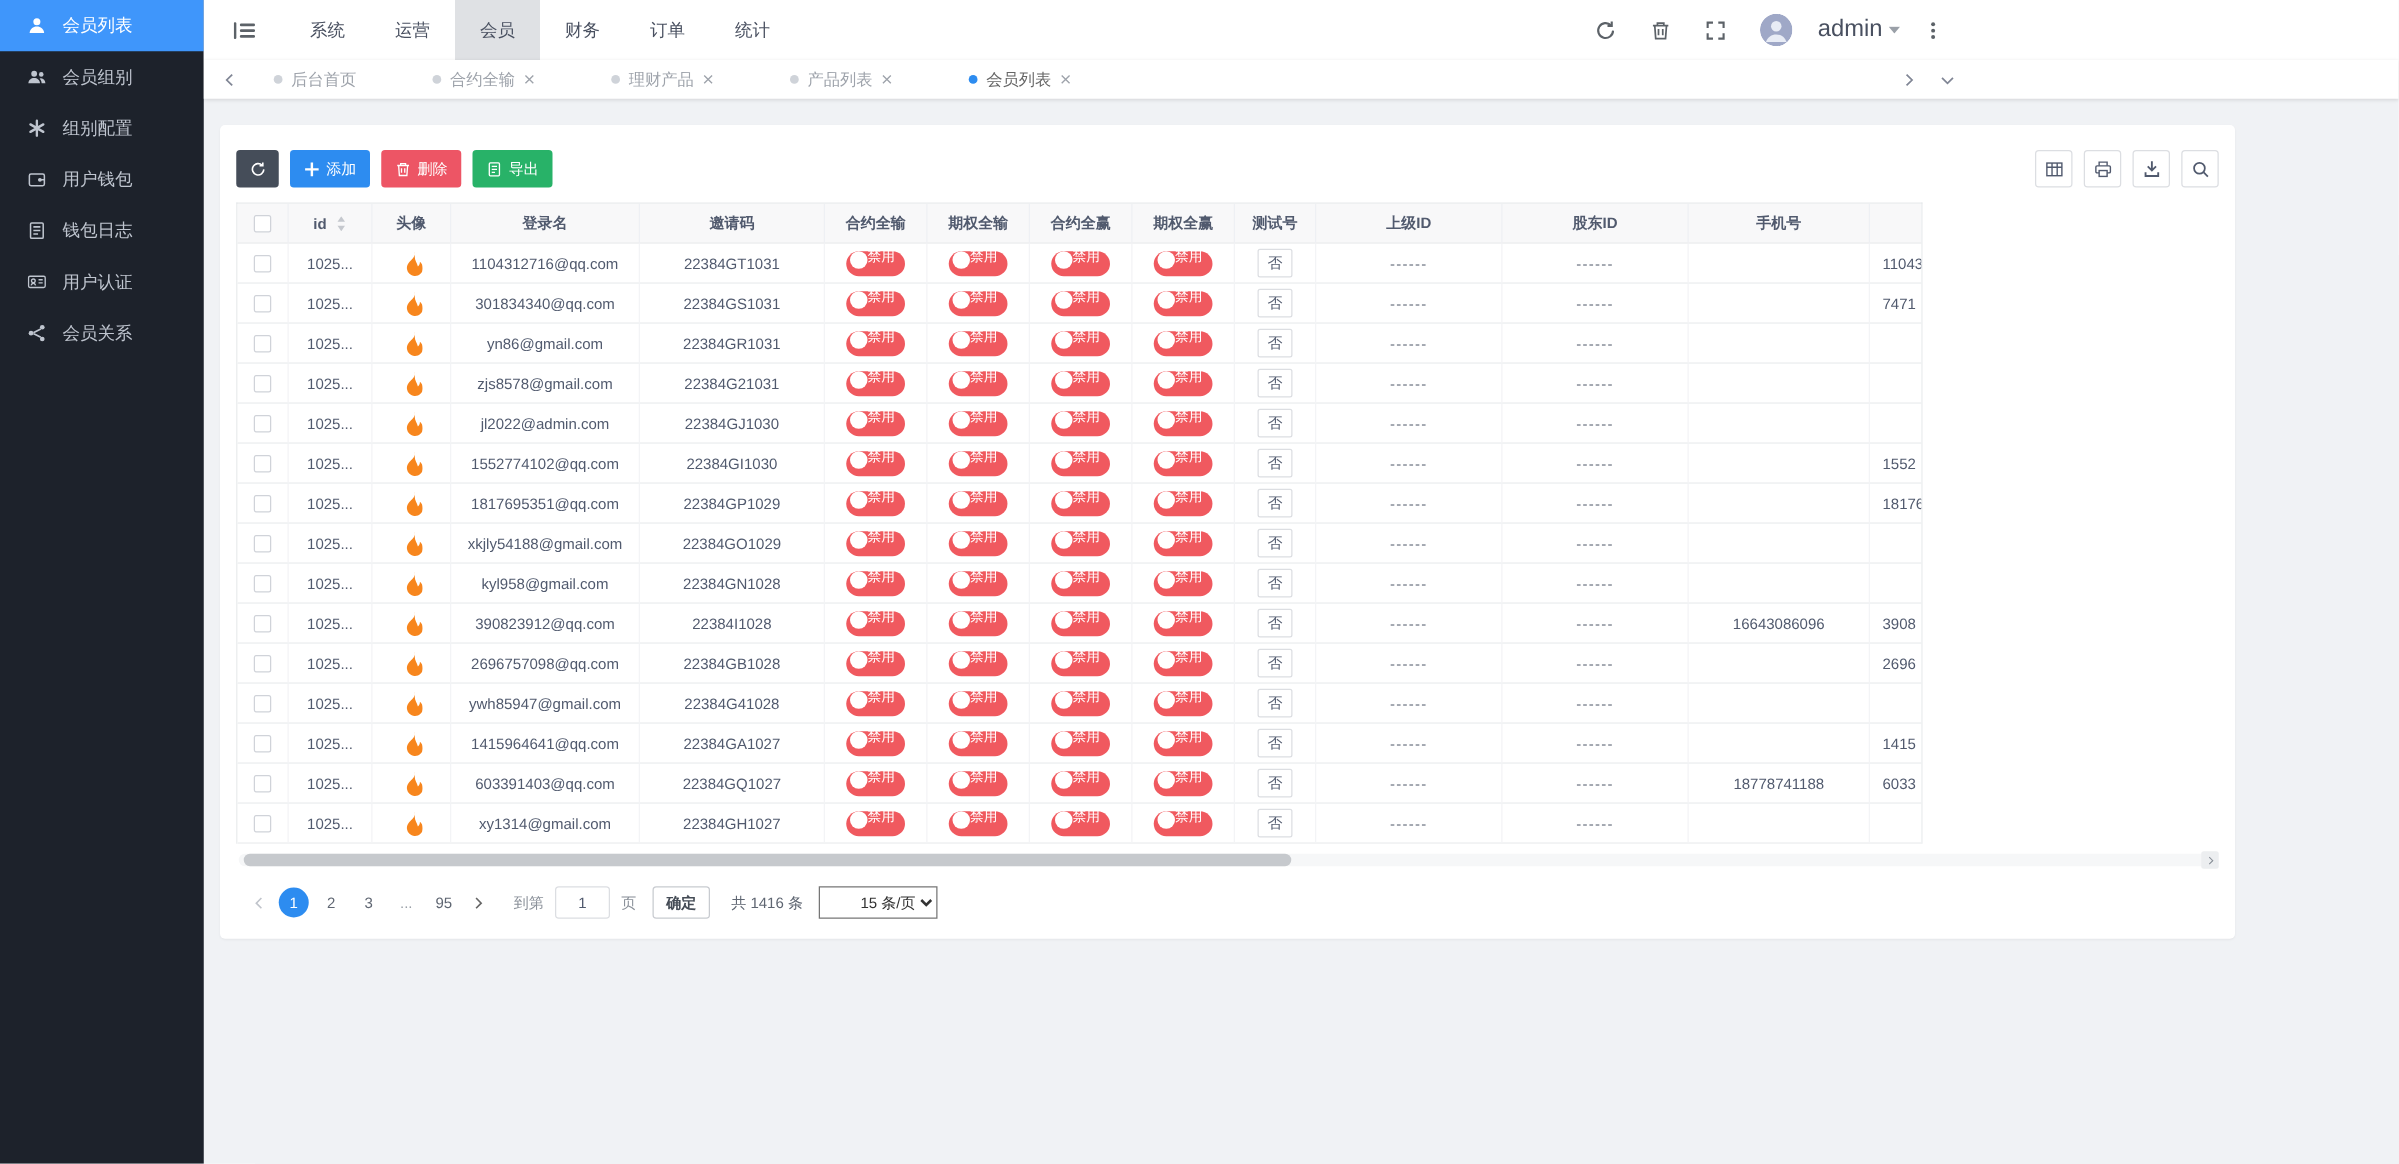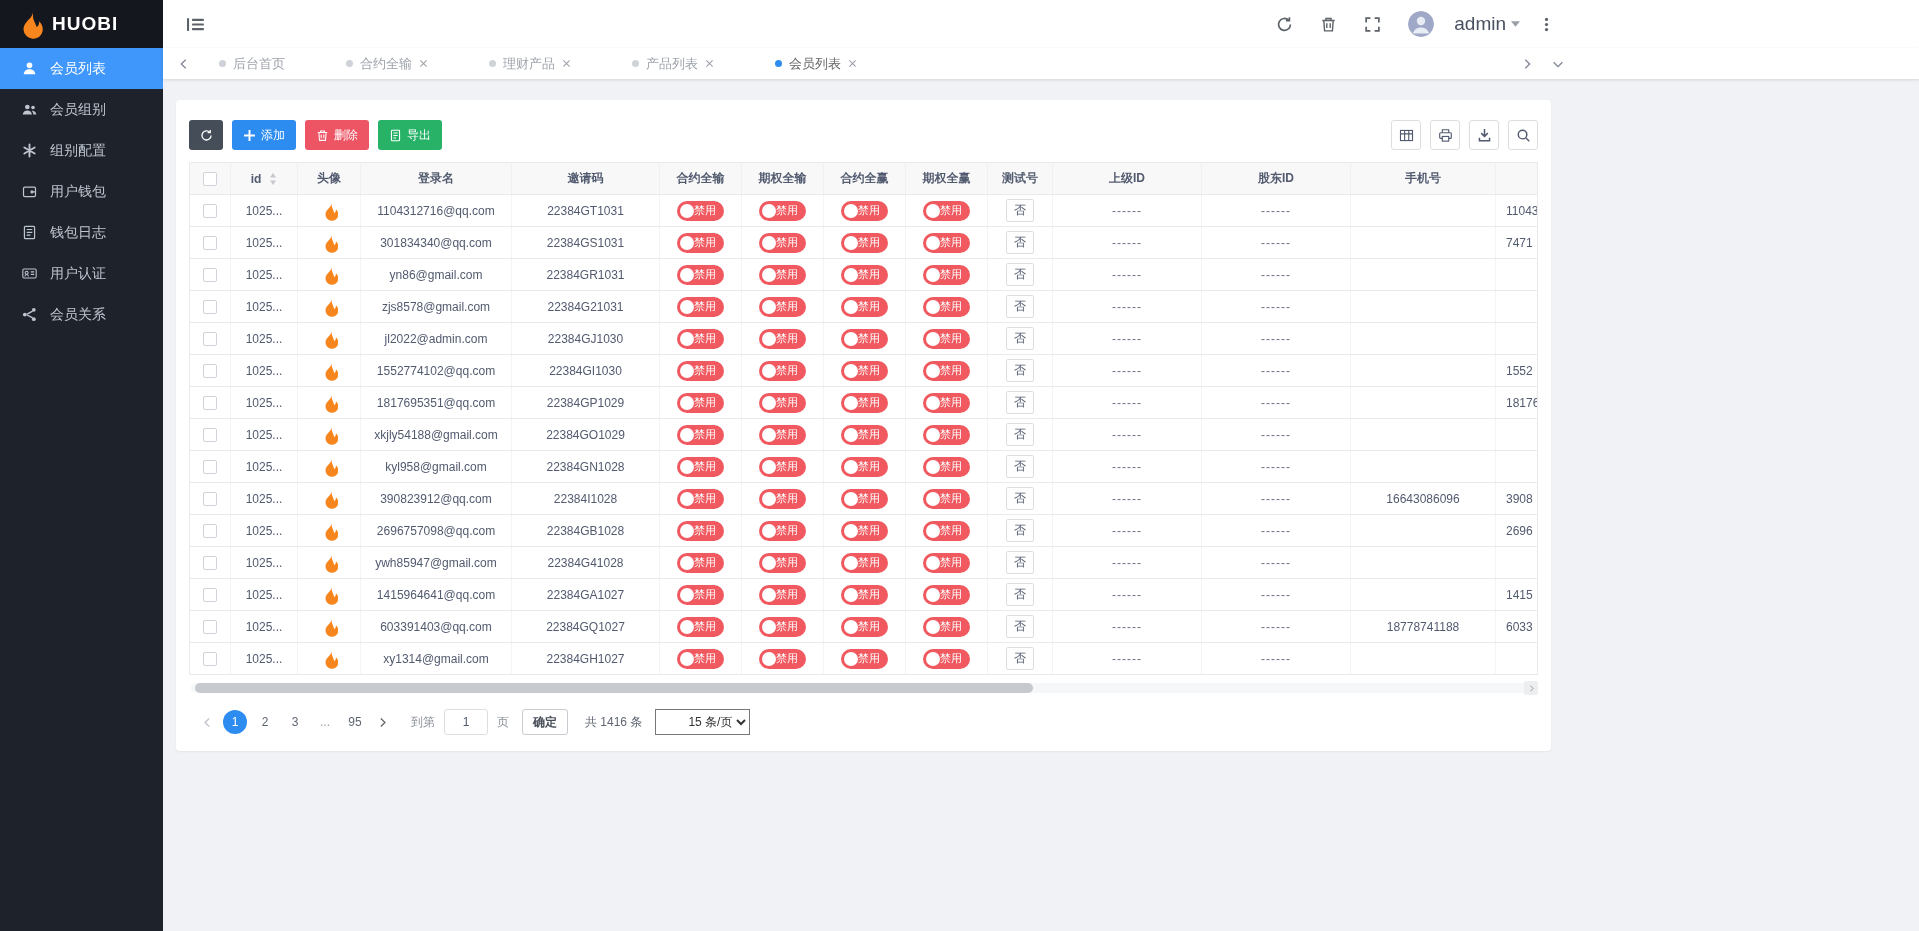--- a/index.html
+++ b/index.html
@@ -48,21 +48,21 @@
   .tab { display:flex; align-items:center; gap:7px; padding:0 16px; height:31px; font-size:13px; color:#9ea3ab; cursor:pointer; }
   .tab-dot { width:7px; height:7px; border-radius:50%; background:#cfd3d9; }
   .tab.active { color:#666; }
   .tab.active .tab-dot { background:var(--accent); }
   .tab-close { display:flex; color:#9ea3ab; cursor:pointer; }
   .tab-close svg { width:9px; height:9px; }
   .tab-ctrls { margin-left:auto; display:flex; align-items:center; gap:17px; }
 
   
   .content { flex:1; padding:21px 0 0 13px; }
-  .card { width:1375px; background:#fff; border-radius:4px; box-shadow:0 1px 2px rgba(0,0,0,.05); padding:20px 13px 16px; }
+  .card { width:1612px; background:#fff; border-radius:4px; box-shadow:0 1px 2px rgba(0,0,0,.05); padding:20px 13px 16px; }
 
   
   .toolbar { display:flex; align-items:center; margin-bottom:12px; }
   .btn { height:30px; border:none; border-radius:3px; font-size:12px; color:#fff; display:inline-flex; align-items:center;
          gap:5px; padding:0 11px; margin-right:9px; cursor:pointer; font-family:inherit; }
   .btn svg { width:13px; height:13px; display:block; }
   .btn-dark { background:var(--btn-dark); width:34px; justify-content:center; padding:0; }
   .btn-add { background:var(--btn-add); }
   .btn-del { background:var(--btn-delete); }
   .btn-exp { background:var(--btn-export); }
@@ -77,21 +77,21 @@
   .th { font-size:12px; font-weight:bold; color:#515a6e; display:flex; justify-content:center; align-items:center; gap:8px;
         border-right:1px solid #eef0f4; }
   .tr { display:grid; height:32px; align-items:stretch; border-bottom:1px solid #e8eaec; width:1396px; background:#fff; }
   .td { font-size:12px; color:#515a6e; display:flex; align-items:center; justify-content:center;
         border-right:1px solid #f3f4f6; overflow:hidden; white-space:nowrap; }
   .td.partial { justify-content:flex-start; padding-left:10px; }
   .cb { width:14px; height:14px; border:1px solid #d0d3d9; border-radius:2px; background:#fff; cursor:pointer; display:block; }
   .sort-ic { display:flex; cursor:pointer; }
   .sort-ic svg { width:8px; height:12px; display:block; }
   .flame-sm svg { width:17px; height:20px; display:block; }
-  .pill { display:inline-flex; align-items:center; background:var(--badge); border-radius:10px; height:20px;
+  .pill { display:inline-flex; background:var(--badge); border-radius:10px; height:20px;
           padding:0 8px 0 3px; gap:0; cursor:pointer; }
   .pill i { width:14px; height:14px; border-radius:50%; background:#fff; display:block; }
   .pill em { font-style:normal; color:#fff; font-size:11px; line-height:1; }
   .mini-btn { border:1px solid #dcdee2; background:#fff; border-radius:2px; font-size:12px; color:#515a6e;
               padding:2px 7px; cursor:pointer; font-family:inherit; }
   .dash { color:#6b7280; letter-spacing:1px; }
 
   
   .hscroll { position:relative; height:10px; margin:8px 2px 16px; background:#f6f7f8; border-radius:5px; }
   .hthumb { position:absolute; left:4px; top:0; height:10px; width:838px; background:#c6c9cd; border-radius:5px; cursor:grab; }
@@ -115,28 +115,20 @@
                  font-size:12px; font-weight:bold; color:#454c56; cursor:pointer; font-family:inherit; }
   .total { margin-left:17px; color:#5f6672; }
   .size-select { margin-left:13px; height:26px; font-size:12px; color:#333; background:#fff; font-family:inherit;padding-left:28px; }
 </style>
 </head>
 <body>
 
 <div class="app">
 
   <aside class="sidebar">
-    <div class="logo">
-      <span class="logo-flame">
-          <svg viewBox="0 0 20 24">
-            <path fill="var(--flame)" d="M12.8.4c.6 5.2-2.8 7.2-5 9.7-1.9 2.2-2.9 4.3-2.5 7 .5 3.6 3.5 6.4 7.2 6.6 4.3.3 7.9-3 8.1-7.2.2-3.1-1.5-5.3-2.9-6.5.1 1.9-.5 3.5-1.9 4.6C15 11.2 12.7 9 12.8 5.3c0-1.8-.1-3.4 0-4.9z"></path>
-          </svg>
-        </span>
-      <span class="logo-text">HUOBI</span>
-    </div>
     <nav id="side-menu">
         <div class="side-item active">
           <span class="si-icon">
             <svg viewBox="0 0 16 16" fill="currentColor">
               <circle cx="8" cy="4.6" r="3"></circle>
               <path d="M1.8 14.2c.3-3.3 2.9-5.4 6.2-5.4s5.9 2.1 6.2 5.4z"></path>
             </svg>
           </span>
           <span class="si-label">会员列表</span>
         </div>
@@ -206,20 +198,28 @@
 
     <header class="topbar">
       <span class="icon-btn collapse">
           <svg viewBox="0 0 18 16" fill="currentColor">
             <rect x="0" y="1" width="2.2" height="14" rx="1"></rect>
             <rect x="5.2" y="2" width="12.8" height="2.2" rx="1"></rect>
             <rect x="5.2" y="6.9" width="12.8" height="2.2" rx="1"></rect>
             <rect x="5.2" y="11.8" width="12.8" height="2.2" rx="1"></rect>
           </svg>
         </span>
+      <nav class="top-menu" id="top-menu">
+          <div class="nav-item">系统</div>
+          <div class="nav-item">运营</div>
+          <div class="nav-item active">会员</div>
+          <div class="nav-item">财务</div>
+          <div class="nav-item">订单</div>
+          <div class="nav-item">统计</div>
+        </nav>
       <div class="topbar-right">
         <span class="icon-btn tb-ic">
             <svg viewBox="0 0 16 16" fill="none" stroke="currentColor" stroke-width="1.6">
               <path d="M13.6 8A5.6 5.6 0 1 1 12 4"></path>
               <path d="M12.6 1.2v3.2h-3.2"></path>
             </svg>
           </span>
         <span class="icon-btn tb-ic">
             <svg viewBox="0 0 16 16" fill="none" stroke="currentColor" stroke-width="1.3">
               <path d="M2.2 4.2h11.6M5.6 4V2.4h4.8V4M3.6 4.4l.7 9.6h7.4l.7-9.6M6.4 6.8v4.6M9.6 6.8v4.6"></path>

